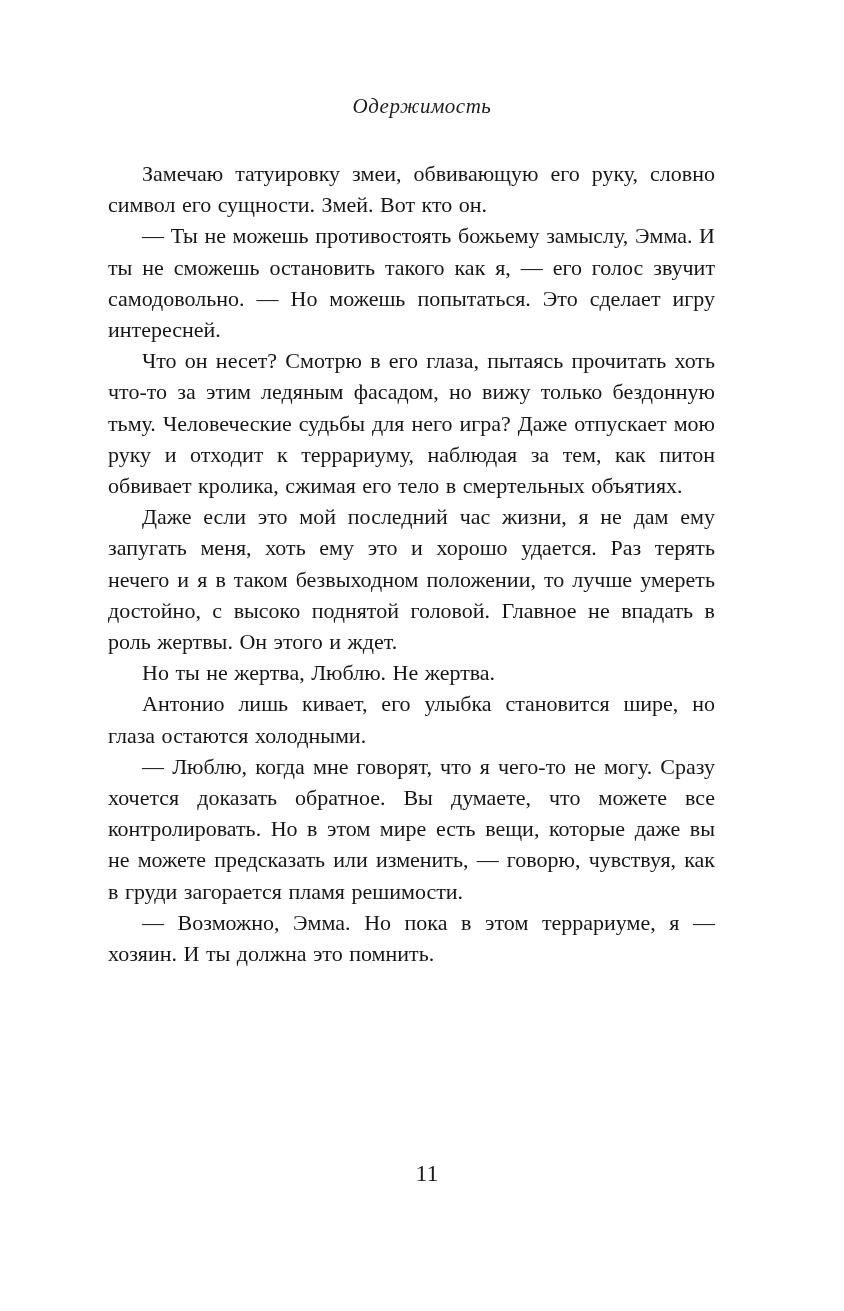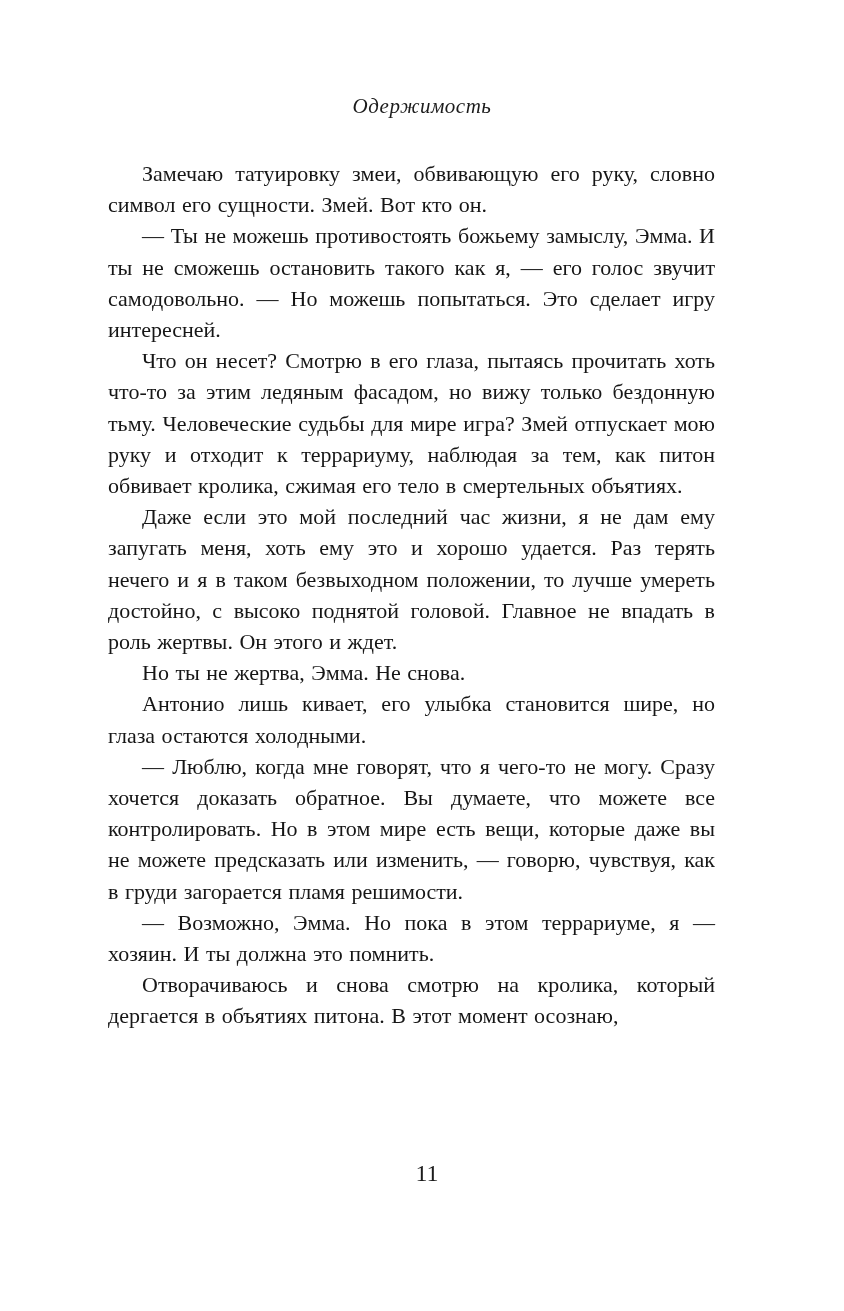--- a/index.html
+++ b/index.html
@@ -56,24 +56,23 @@
 </head>
 <body>
 
 <div class="page">
 
   <div class="running-head">Одержимость</div>
 
   <div class="text-block">
     <p>Замечаю татуировку змеи, обвивающую его руку, словно символ его сущности. Змей. Вот кто он.</p>
     <p>— Ты не можешь противостоять божьему замыслу, Эмма. И ты не сможешь остановить такого как я, — его голос звучит самодовольно. — Но можешь попытаться. Это сделает игру интересней.</p>
-    <p>Что он несет? Смотрю в его глаза, пытаясь прочитать хоть что-то за этим ледяным фасадом, но вижу только бездонную тьму. Человеческие судьбы для мире игра? Змей отпускает мою руку и отходит к террариуму, наблюдая за тем, как питон обвивает кролика, сжимая его тело в смертельных объятиях.</p>
+    <p>Что он несет? Смотрю в его глаза, пытаясь прочитать хоть что-то за этим ледяным фасадом, но вижу только бездонную тьму. Человеческие судьбы для него игра? Даже отпускает мою руку и отходит к террариуму, наблюдая за тем, как питон обвивает кролика, сжимая его тело в смертельных объятиях.</p>
     <p>Даже если это мой последний час жизни, я не дам ему запугать меня, хоть ему это и хорошо удается. Раз терять нечего и я в таком безвыходном положении, то лучше умереть достойно, с высоко поднятой головой. Главное не впадать в роль жертвы. Он этого и ждет.</p>
-    <p>Но ты не жертва, Эмма. Не снова.</p>
+    <p>Но ты не жертва, Люблю. Не жертва.</p>
     <p>Антонио лишь кивает, его улыбка становится шире, но глаза остаются холодными.</p>
     <p>— Люблю, когда мне говорят, что я чего-то не могу. Сразу хочется доказать обратное. Вы думаете, что можете все контролировать. Но в этом мире есть вещи, которые даже вы не можете предсказать или изменить, — говорю, чувствуя, как в груди загорается пламя решимости.</p>
     <p>— Возможно, Эмма. Но пока в этом террариуме, я — хозяин. И ты должна это помнить.</p>
-    <p>Отворачиваюсь и снова смотрю на кролика, который дергается в объятиях питона. В этот момент осознаю,</p>
   </div>
 
   <div class="page-number">11</div>
 
 </div>
 
 </body></html>

